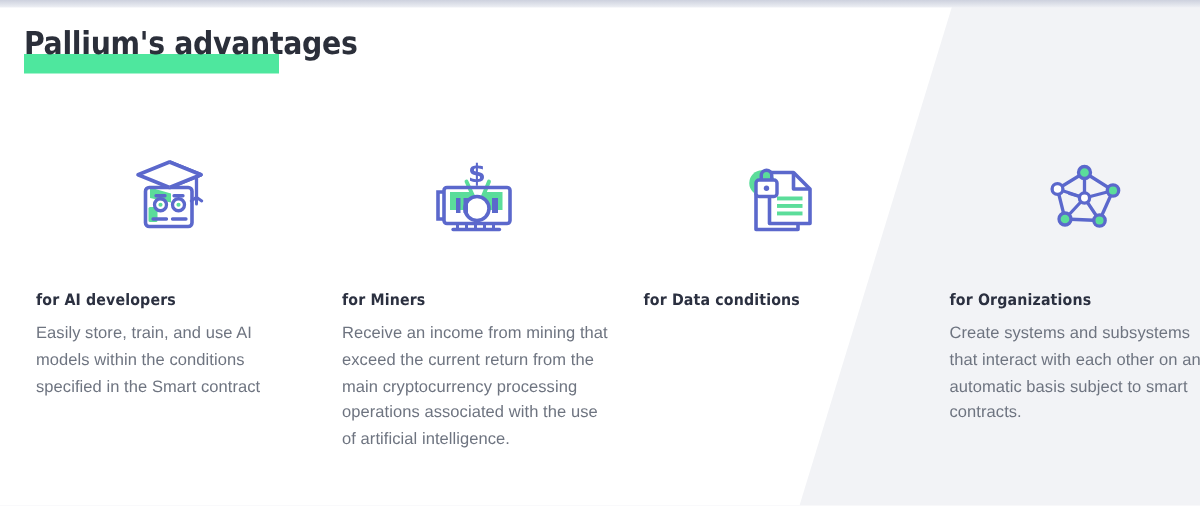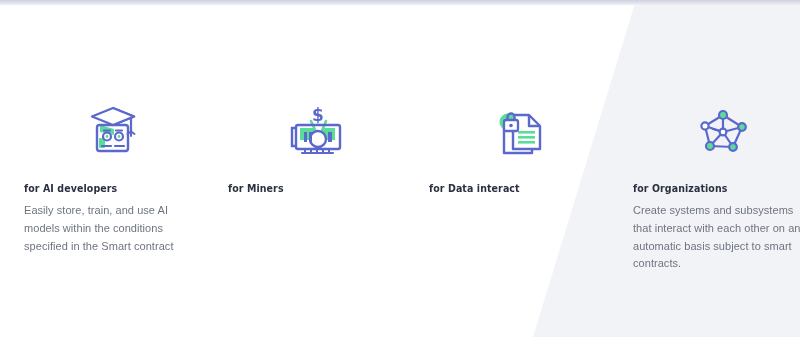--- a/index.html
+++ b/index.html
@@ -66,21 +66,21 @@
 
   .icon-box {
     height:80px;
     display:flex;
     align-items:center;
     justify-content:center;
   }
   .icon-box svg { display:block; }
 
   .col-title {
-    margin-top:12px;
+    margin-top:24px;
     font-family:"DejaVu Sans Condensed","Liberation Sans", sans-serif;
     font-size:10.5px;
     font-weight:700;
     color:#2b3040;
     letter-spacing:0.1px;
     white-space:nowrap;
   }
   .col-body {
     margin-top:8px;
     font-size:11px;
@@ -90,20 +90,24 @@
   }
 </style>
 </head>
 <body>
 
 <div id="slant-panel"></div>
 <div id="top-strip"></div>
 
 <div id="stage">
 
+  <div id="heading-wrap">
+    <div id="heading-hl"></div>
+    <h1 id="page-title">Pallium's advantages</h1>
+  </div>
 
   <div class="col" id="col-0">
     <div class="icon-box">
       <svg width="62" height="62" viewBox="0 0 62 62" fill="none">
 
         <path d="M17 26 L31 30 L31 36 L17 33 Z" fill="#5bdd9a"></path>
         <rect x="16" y="39" width="6" height="10" rx="1" fill="#5bdd9a"></rect>
 
         <rect x="14" y="26" width="31" height="26" rx="2.5" stroke="#5b68cc" stroke-width="2.4"></rect>
 
@@ -148,20 +152,21 @@
         <rect x="22" y="33" width="3" height="10" fill="#5b68cc"></rect>
         <rect x="41" y="33" width="4" height="10" fill="#5b68cc"></rect>
 
         <path d="M9 29 H5 V47 H9" stroke="#5b68cc" stroke-width="2.4" fill="none"></path>
 
         <path d="M18 50 v4 M24 50 v4 M30 50 v4 M36 50 v4 M42 50 v4" stroke="#5b68cc" stroke-width="2" stroke-linecap="round"></path>
         <path d="M15 54 H46" stroke="#5b68cc" stroke-width="2.2" stroke-linecap="round"></path>
       </svg>
     </div>
     <div class="col-title">for Miners</div>
+    <div class="col-body">Receive an income from mining that exceed the current return from the main cryptocurrency processing operations associated with the use of artificial intelligence.</div>
   </div>
 
   <div class="col" id="col-2">
     <div class="icon-box">
       <svg width="62" height="62" viewBox="0 0 62 62" fill="none">
 
         <path d="M16 22 h18 l10 10 v22 h-28 Z" stroke="#5b68cc" stroke-width="2.4" fill="#ffffff" stroke-linejoin="round"></path>
 
         <path d="M25 16 h16 l11 11 v23 h-27 Z" stroke="#5b68cc" stroke-width="2.4" fill="#ffffff" stroke-linejoin="round"></path>
         <path d="M41 16 v11 h11" stroke="#5b68cc" stroke-width="2.4" fill="none" stroke-linejoin="round"></path>
@@ -170,21 +175,21 @@
         <rect x="30" y="37" width="17" height="2.6" fill="#5bdd9a"></rect>
         <rect x="30" y="42" width="17" height="2.6" fill="#5bdd9a"></rect>
 
         <circle cx="20" cy="23" r="8.5" fill="#5bdd9a"></circle>
 
         <rect x="16" y="21" width="14" height="11" rx="2" stroke="#5b68cc" stroke-width="2.3" fill="#ffffff"></rect>
         <path d="M19.5 21 v-3 a3.5 3.5 0 0 1 7 0 v3" stroke="#5b68cc" stroke-width="2.3" fill="none"></path>
         <circle cx="23" cy="26.5" r="1.8" fill="#5b68cc"></circle>
       </svg>
     </div>
-    <div class="col-title">for Data interact</div>
+    <div class="col-title">for Data conditions</div>
   </div>
 
   <div class="col" id="col-3">
     <div class="icon-box">
       <svg width="62" height="62" viewBox="0 0 62 62" fill="none">
 
         <g stroke="#5b68cc" stroke-width="2.2" stroke-linecap="round">
           <path d="M31 16 L13 27"></path>
           <path d="M31 16 L50 28"></path>
           <path d="M13 27 L18 47"></path>

